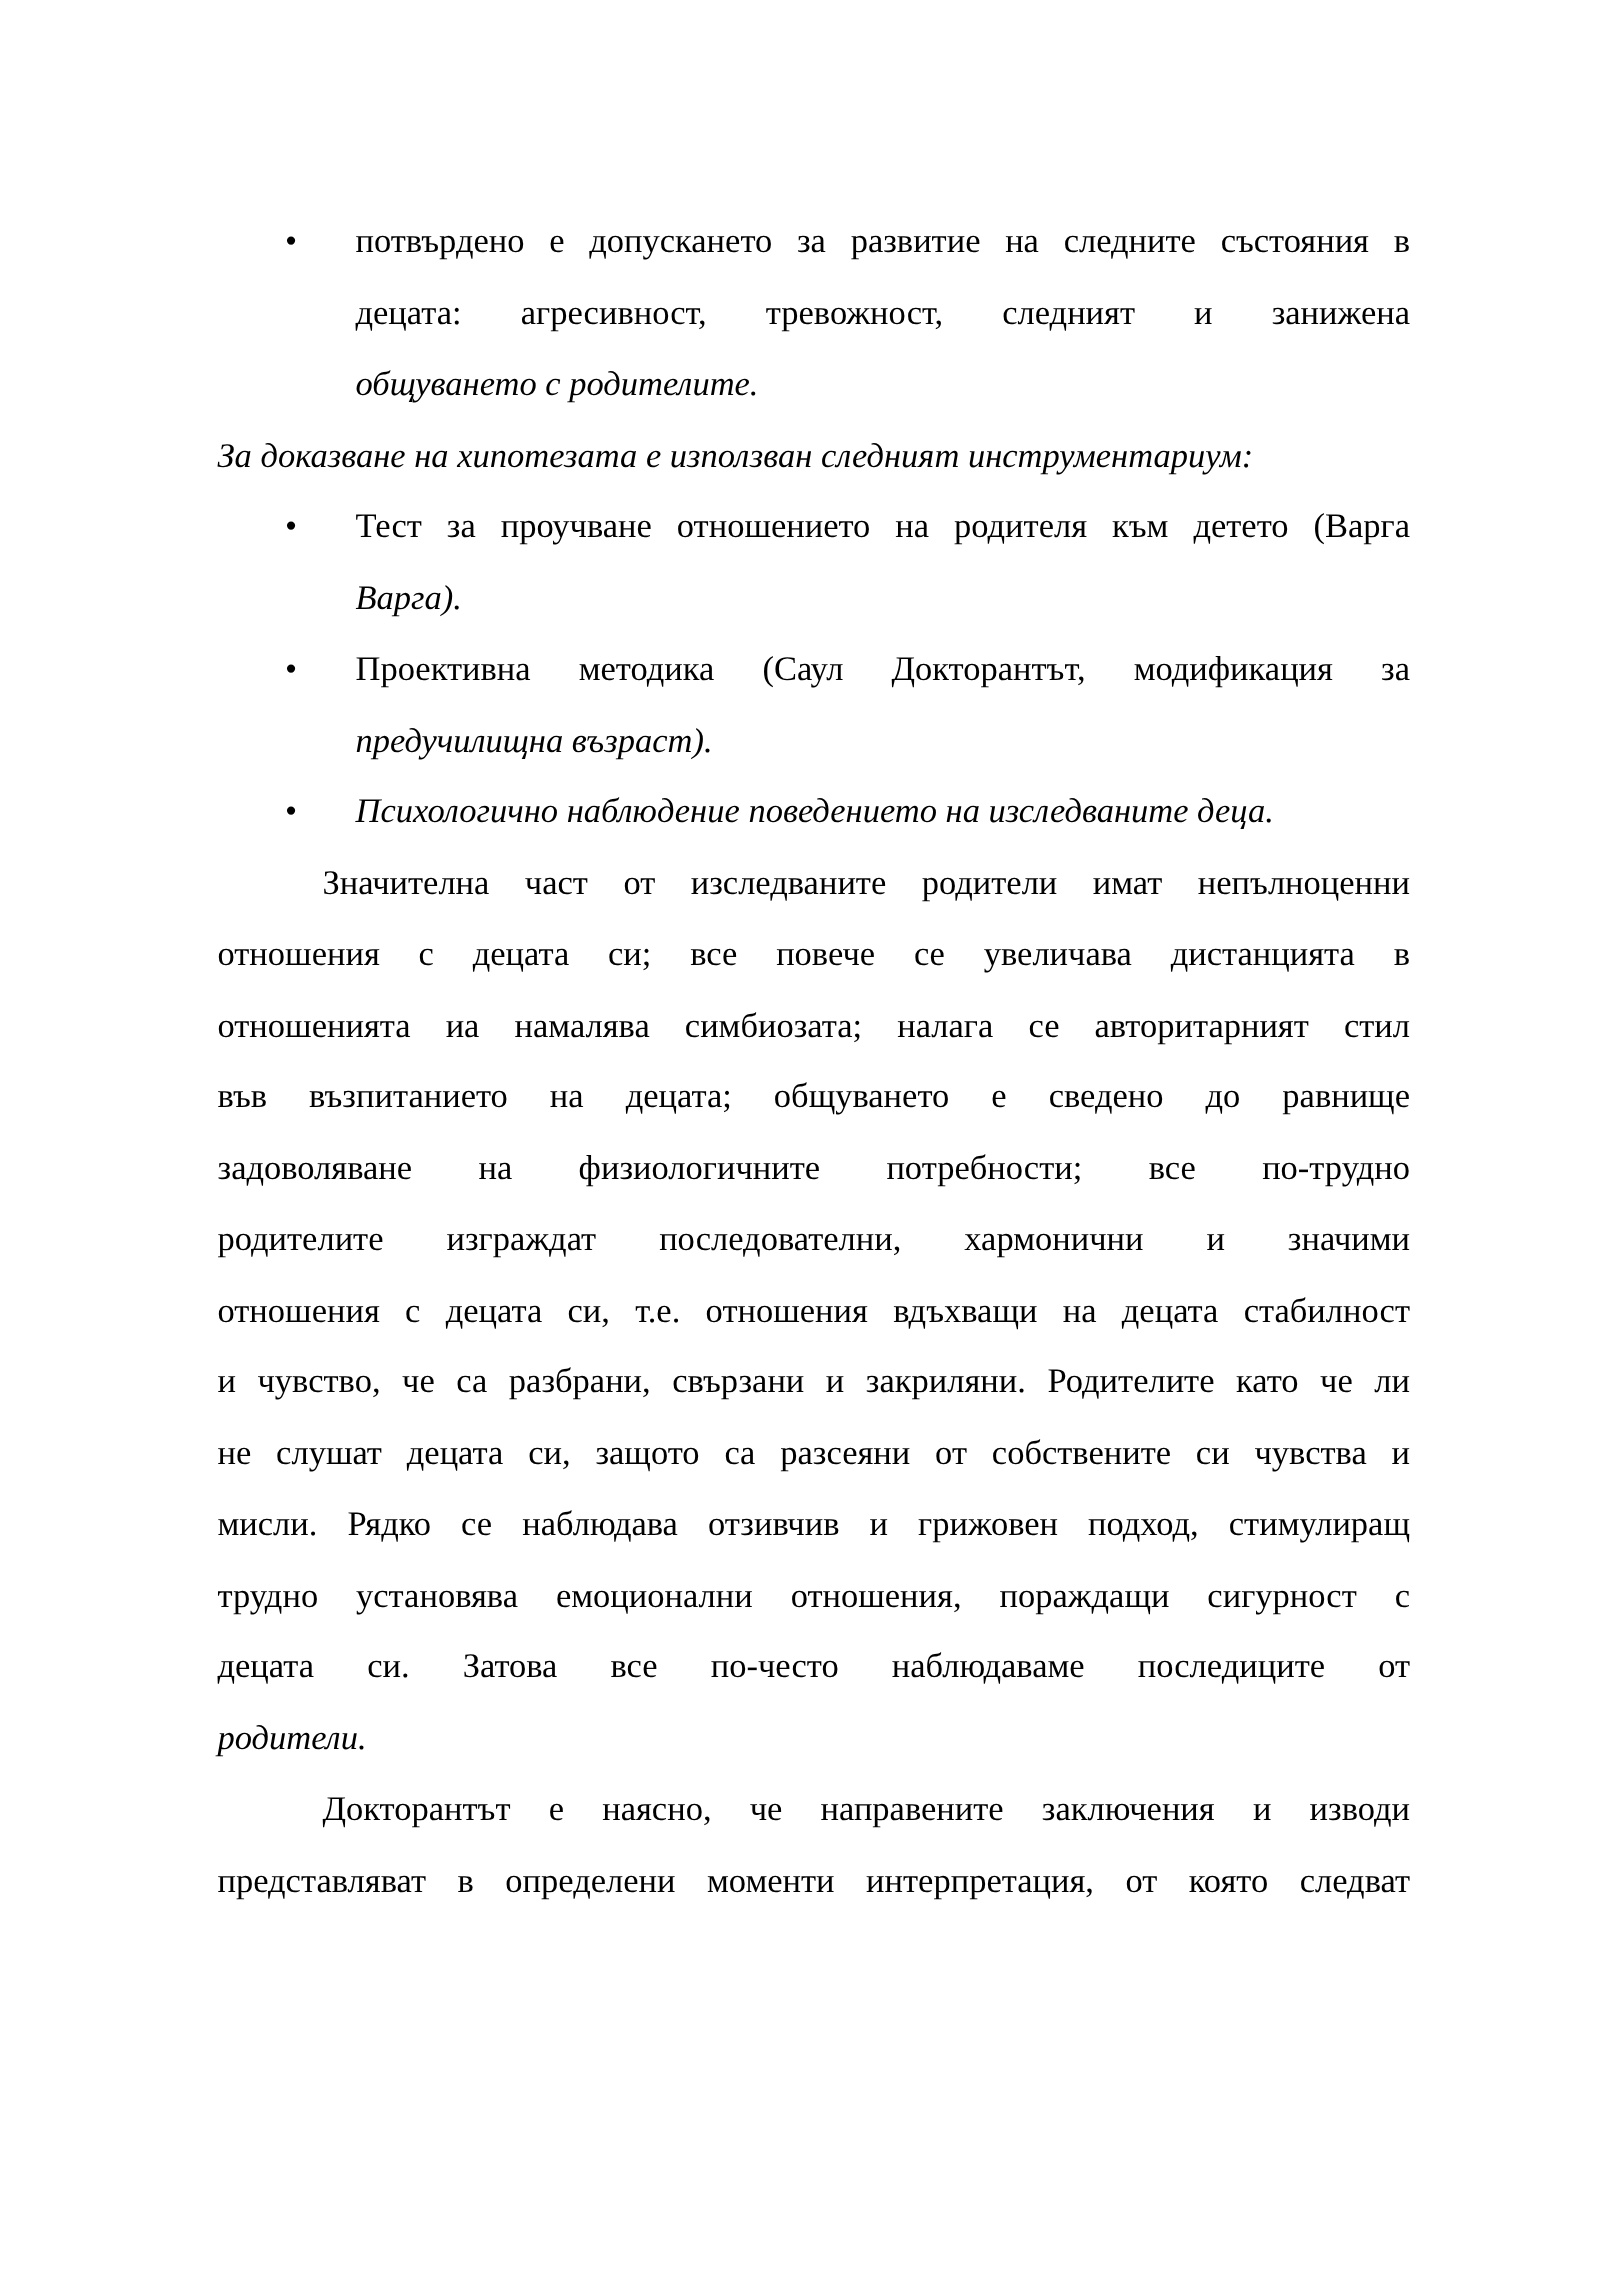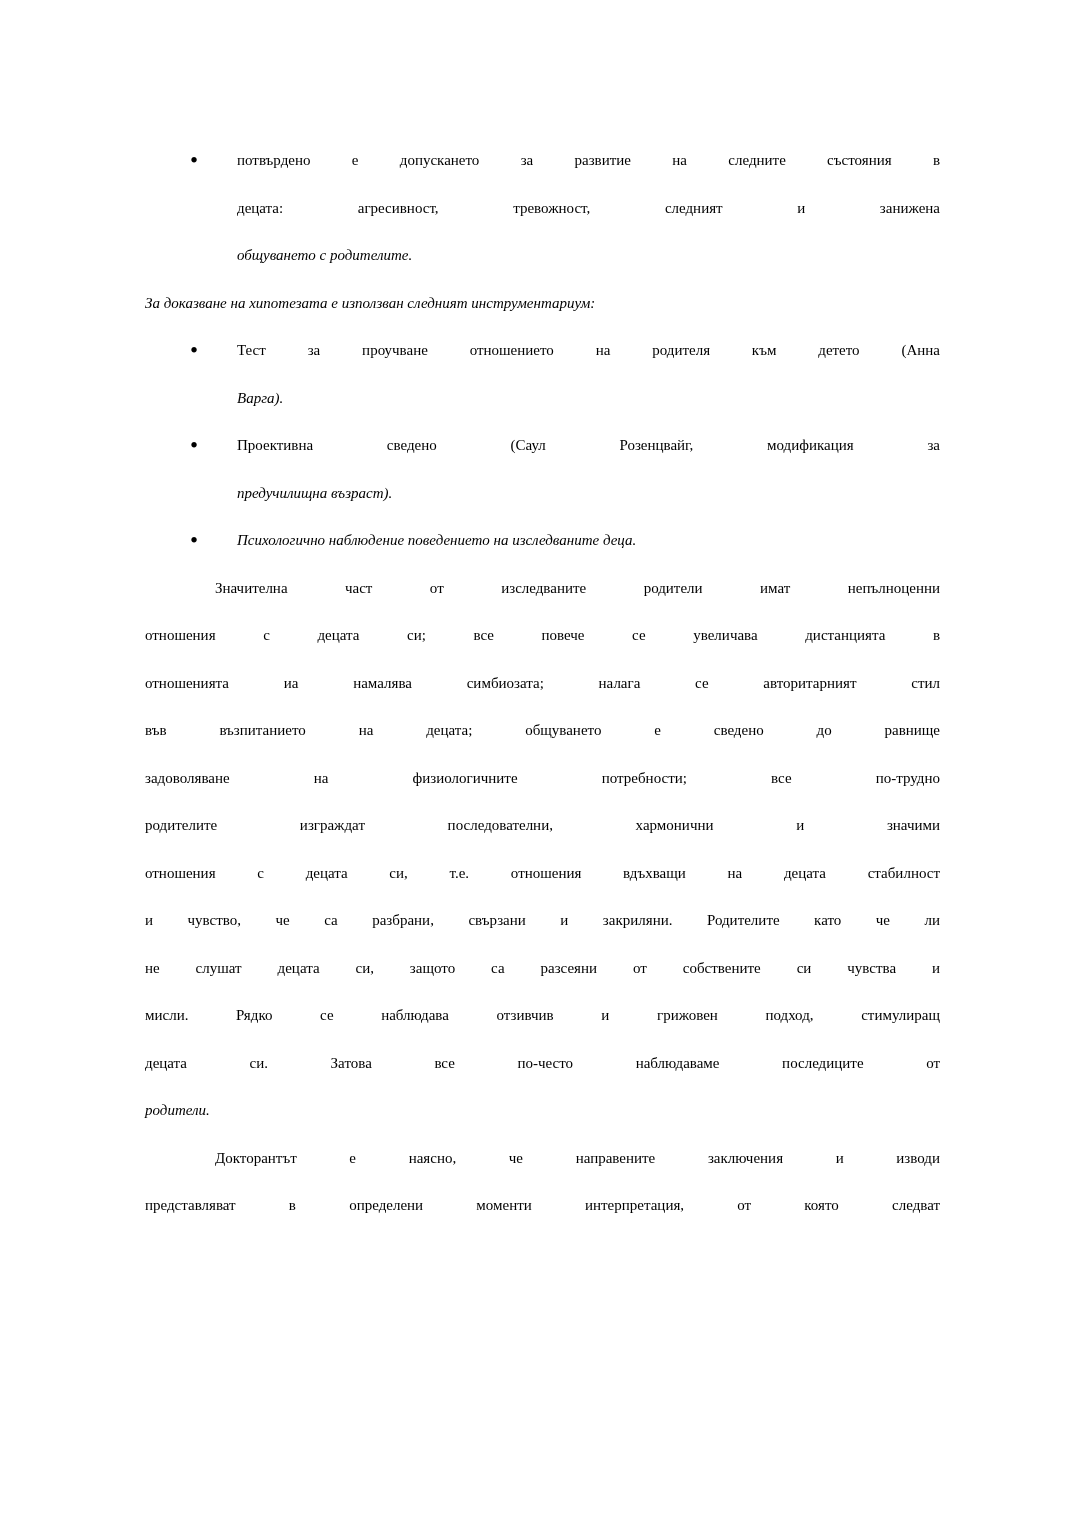--- a/index.html
+++ b/index.html
@@ -23,21 +23,21 @@
     position: absolute;
     left: 145px;
     top: 137px;
     width: 795px;
   }
   .block {
     margin: 0;
     padding: 0;
   }
   .line {
-    font-size: 15px;
+    font-size: 23px;
     line-height: 47.5px;
     height: 47.5px;
     overflow: visible;
     text-align: justify;
     text-align-last: justify;
     -moz-text-align-last: justify;
     word-spacing: normal;
   }
   .line.final {
     text-align-last: left;
@@ -69,45 +69,46 @@
         <span class="bullet-glyph">•</span>
         <div class="line first">потвърдено е допускането за развитие на следните състояния в</div>
         <div class="line">децата: агресивност, тревожност, следният и занижена</div>
         <div class="line final">общуването с родителите.</div>
       </div>
       <div class="block plain">
         <div class="line first final">За доказване на хипотезата е използван следният инструментариум:</div>
       </div>
       <div class="block bullet">
         <span class="bullet-glyph">•</span>
-        <div class="line first">Тест за проучване отношението на родителя към детето (Анна</div>
+        <div class="line first">Тест за проучване отношението на родителя към детето (Варга</div>
         <div class="line final">Варга).</div>
       </div>
       <div class="block bullet">
         <span class="bullet-glyph">•</span>
-        <div class="line first">Проективна сведено (Саул Розенцвайг, модификация за</div>
+        <div class="line first">Проективна методика (Саул Докторантът, модификация за</div>
         <div class="line final">предучилищна възраст).</div>
       </div>
       <div class="block bullet">
         <span class="bullet-glyph">•</span>
         <div class="line first final">Психологично наблюдение поведението на изследваните деца.</div>
       </div>
       <div class="block indented">
         <div class="line first">Значителна част от изследваните родители имат непълноценни</div>
         <div class="line">отношения с децата си; все повече се увеличава дистанцията в</div>
         <div class="line">отношенията иа намалява симбиозата; налага се авторитарният стил</div>
         <div class="line">във възпитанието на децата; общуването е сведено до равнище</div>
         <div class="line">задоволяване на физиологичните потребности; все по-трудно</div>
         <div class="line">родителите изграждат последователни, хармонични и значими</div>
         <div class="line">отношения с децата си, т.е. отношения вдъхващи на децата стабилност</div>
         <div class="line">и чувство, че са разбрани, свързани и закриляни. Родителите като че ли</div>
         <div class="line">не слушат децата си, защото са разсеяни от собствените си чувства и</div>
         <div class="line">мисли. Рядко се наблюдава отзивчив и грижовен подход, стимулиращ</div>
       </div>
       <div class="block indented">
+        <div class="line">трудно установява емоционални отношения, пораждащи сигурност с</div>
         <div class="line">децата си. Затова все по-често наблюдаваме последиците от</div>
         <div class="line final">родители.</div>
       </div>
       <div class="block indented">
         <div class="line first">Докторантът е наясно, че направените заключения и изводи</div>
         <div class="line">представляват в определени моменти интерпретация, от която следват</div>
       </div>
     </div>
 </div>
 

